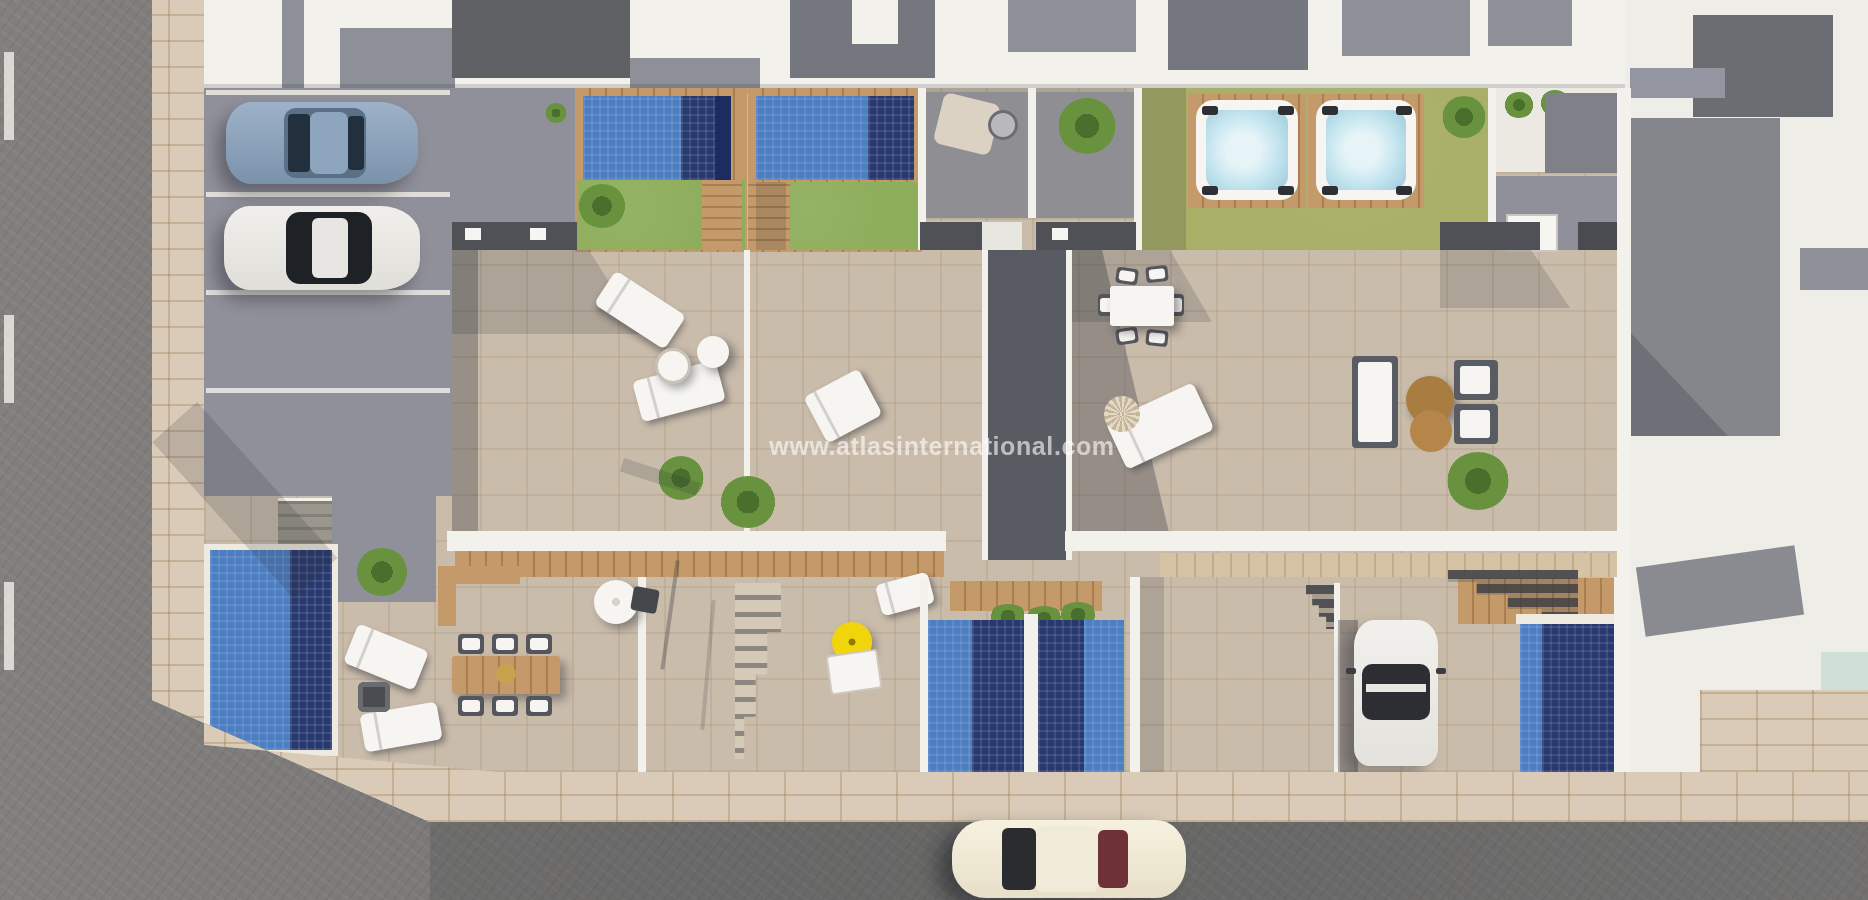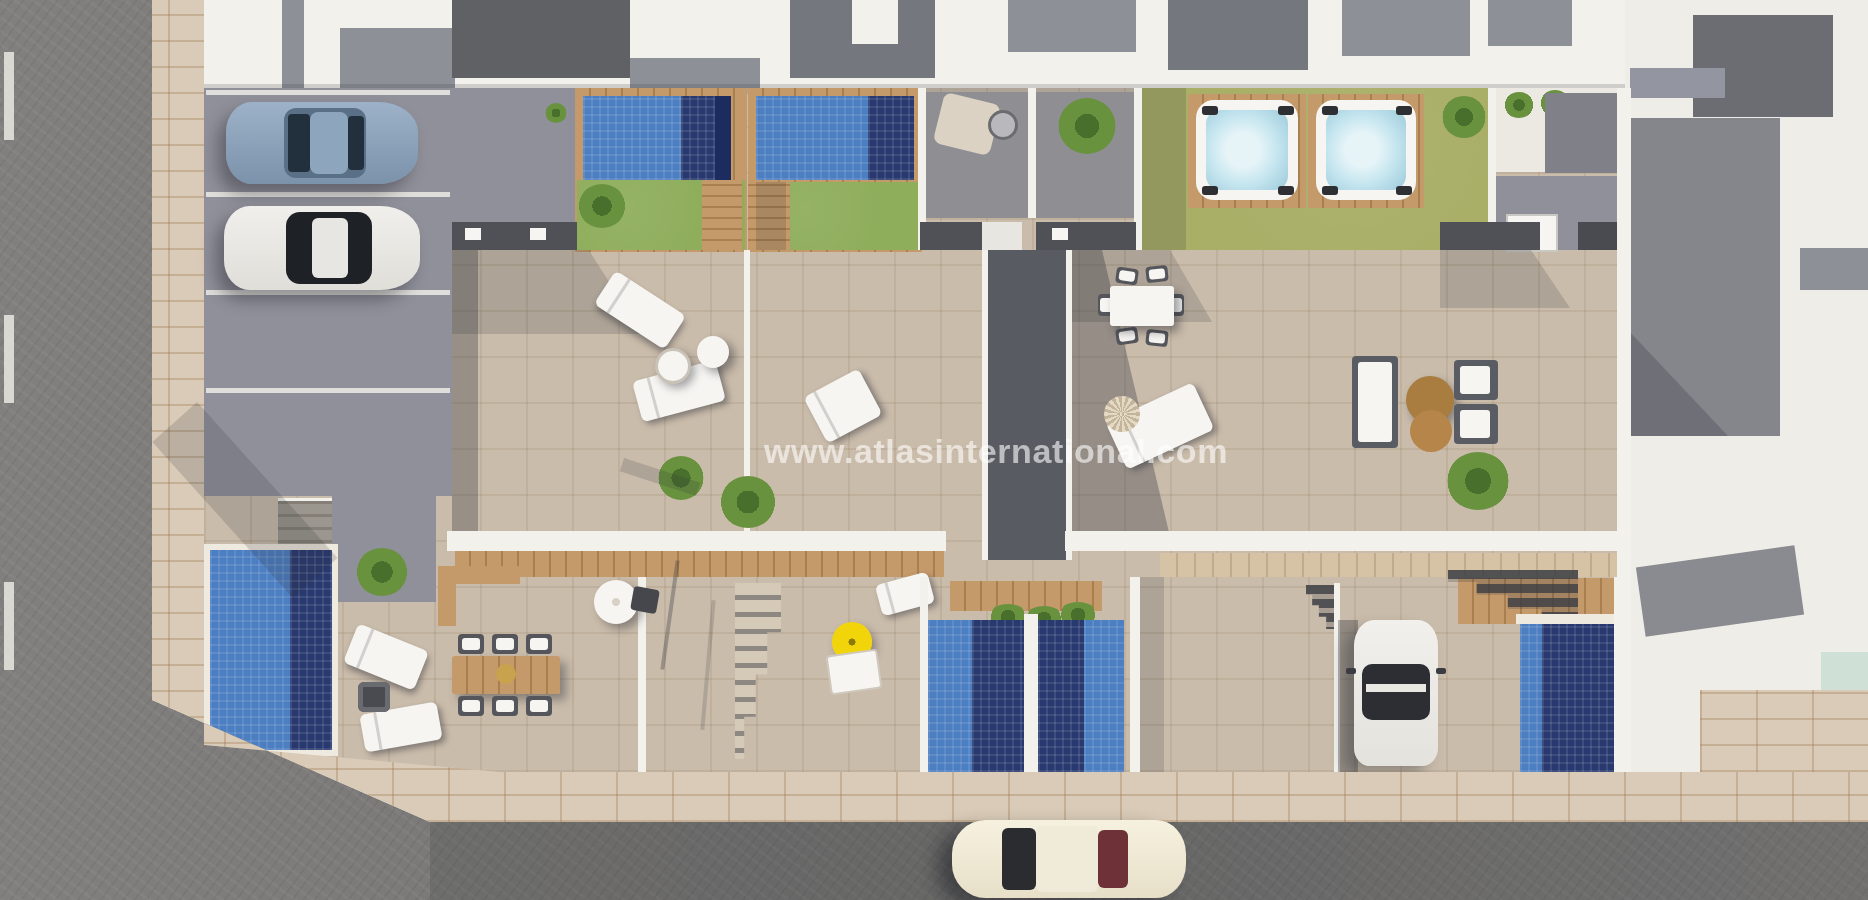--- a/index.html
+++ b/index.html
@@ -21,21 +21,21 @@
   .lawno{background:var(--lawnOlive);background-image:radial-gradient(circle at 60% 30%,rgba(255,255,255,.05),transparent 60%)}
   .plant{background:radial-gradient(circle at 50% 50%,var(--plantDark) 0 30%,var(--plant) 30% 70%,transparent 71%)}
   .counter{background:var(--counter)}
   .shingle{background:repeating-linear-gradient(0deg,#9b968e 0 10px,#857f77 10px 13px),repeating-linear-gradient(90deg,rgba(0,0,0,.08) 0 2px,transparent 2px 12px)}
   .lounger{background:var(--white);border-radius:6px;box-shadow:3px 4px 6px rgba(40,42,50,.45)}
   .lounger:after{content:"";position:absolute;left:18%;top:0;width:3px;height:100%;background:rgba(0,0,0,.15)}
   .chair{background:#55565c;border-radius:4px}
   .chair>i{position:absolute;left:15%;top:18%;width:70%;height:62%;background:var(--white);border-radius:3px}
   .stair1{background:repeating-linear-gradient(180deg,#d5c9b8 0 12px,#8d8881 12px 17px);clip-path:polygon(0 0,100% 0,100% 28%,70% 28%,70% 52%,45% 52%,45% 76%,20% 76%,20% 100%,0 100%)}
   .stair2{background:repeating-linear-gradient(180deg,rgba(60,62,68,.85) 0 9px,rgba(60,62,68,.25) 9px 14px);clip-path:polygon(0 0,100% 0,100% 100%,72% 100%,72% 72%,46% 72%,46% 46%,22% 46%,22% 22%,0 22%)}
-  #watermark{font-size:34px;font-weight:bold;letter-spacing:.6px;color:rgba(255,255,255,.60);text-align:center;white-space:nowrap}
+  #watermark{font-size:25px;font-weight:bold;letter-spacing:.6px;color:rgba(255,255,255,.60);text-align:center;white-space:nowrap}
 </style>
 </head>
 <body>
 
 <div id="stage" title="Aerial 3D render of four townhouses with pools">
 
   <div class="a property" style="left:204px;top:0;width:1421px;height:772px"></div>
 
   <div class="a white" style="left:204px;top:0;width:1421px;height:88px" title="Neighbouring buildings"></div>
   <div class="a" style="left:282px;top:0;width:22px;height:88px;background:var(--roofLight)"></div>

